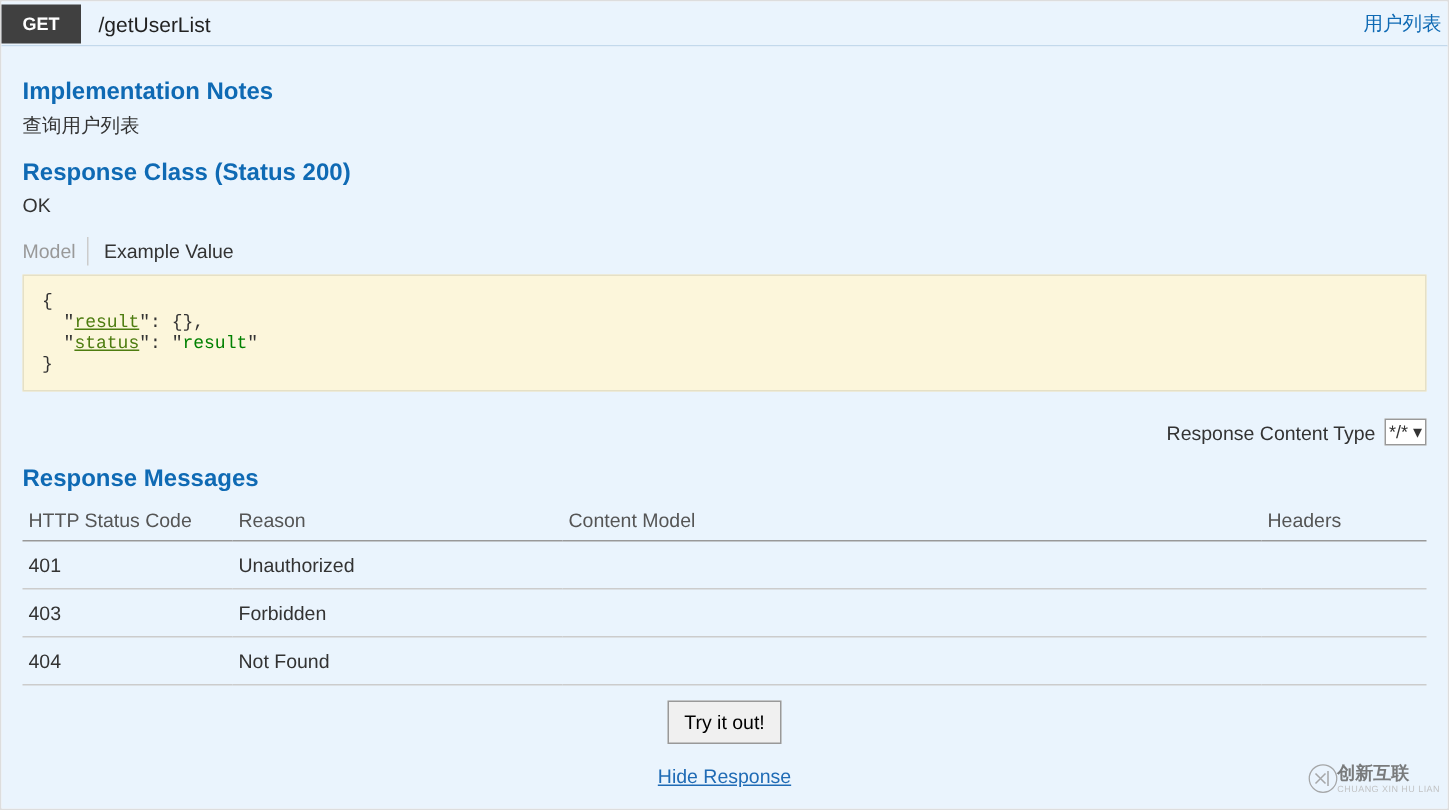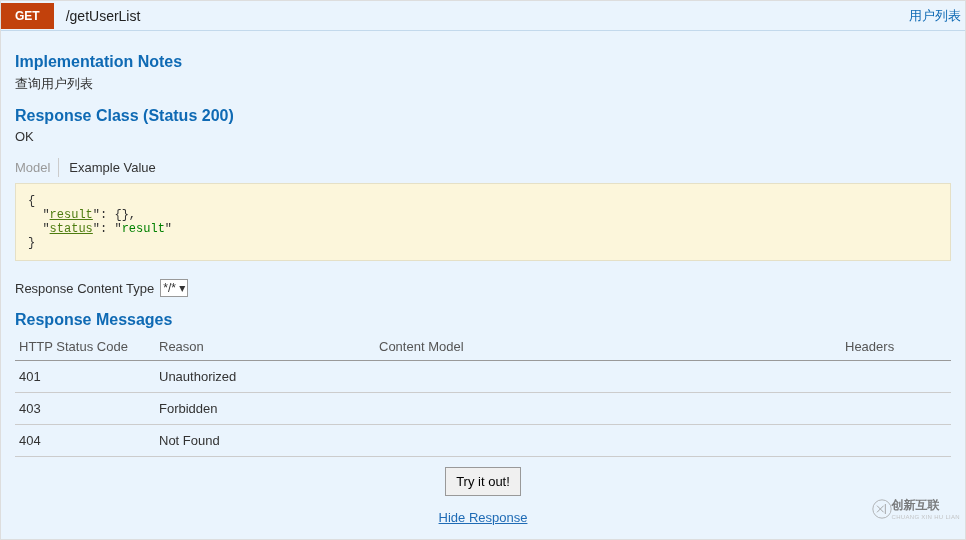--- a/index.html
+++ b/index.html
@@ -1,40 +1,40 @@
 <!DOCTYPE html>
 <html><head>
 <meta charset="utf-8">
 <style>
 * { box-sizing: border-box; margin: 0; padding: 0; }
 body { font-family: "Helvetica Neue", Arial, sans-serif; font-size: 14px; color: #333; background: #fff; width: 966px; }
 .container { border: 1px solid #ddd; }
 .op-header { display: flex; align-items: center; background: #eaf4fd; border-bottom: 1px solid #c3d9ec; padding: 0; height: 30px; }
-.method-badge { background: #c2410c; color: #fff; font-weight: bold; font-size: 12px; padding: 6px 14px; text-align: center; }
+.method-badge { background: #404040; color: #fff; font-weight: bold; font-size: 12px; padding: 6px 14px; text-align: center; }
 .path { flex: 1; padding-left: 12px; color: #222; font-size: 14px; }
 .summary { color: #0f6ab4; padding-right: 4px; font-size: 13px; }
 .content { padding: 12px 14px 14px 14px; background: #eaf4fd; }
 h4 { color: #0f6ab4; font-weight: bold; font-size: 16px; margin: 10px 0 4px 0; }
 .text-block { color: #333; font-size: 13px; margin-bottom: 14px; }
 .tabs { margin: 10px 0 6px 0; }
 .tab { display: inline-block; padding: 2px 8px 2px 0; font-size: 13px; cursor: pointer; }
 .tab.inactive { color: #999; border-right: 1px solid #ccc; margin-right: 6px; }
 .tab.active { color: #333; }
 .code-box { background: #fcf6db; border: 1px solid #e5e0c6; padding: 10px 12px; font-family: "Courier New", monospace; font-size: 12px; white-space: pre; color: #333; margin-bottom: 18px; }
 .code-box .key { color: #4d7c0f; text-decoration: underline; }
 .code-box .str { color: #008000; }
-.rct-row { display: flex; align-items: center; gap: 6px; margin-bottom: 14px; font-size: 13px; }
+.rct-row { display: flex; align-items: center; gap: 6px; margin-bottom: 14px; font-size: 13px; justify-content: flex-end; }
 .rct-select { font-size: 12px; padding: 1px 2px; border: 1px solid #999; background: #fff; }
 .resp-table { width: 100%; border-collapse: collapse; font-size: 13px; }
 .resp-table th { text-align: left; font-weight: normal; color: #555; padding: 6px 4px; border-bottom: 1px solid #999; }
 .resp-table td { padding: 8px 4px; border-bottom: 1px solid #ccc; vertical-align: top; }
 .footer-row { display: flex; align-items: center; gap: 14px; margin-top: 10px; flex-direction: column; }
 .try-btn { background: #f0f0f0; border: 1px solid #999; padding: 6px 10px; font-size: 13px; cursor: pointer; }
 .hide-link { color: #1f6bb5; text-decoration: underline; font-size: 13px; cursor: pointer; }
-.watermark { position: fixed; right: 6px; bottom: 20px; display: flex; align-items: center; gap: 0; font-size: 12px; color: #999; opacity: 0.85; }
+.watermark { position: fixed; right: 6px; bottom: 10px; display: flex; align-items: center; gap: 0; font-size: 12px; color: #999; opacity: 0.85; }
 .watermark .wm-icon { width: 20px; height: 20px; }
 </style>
 </head>
 <body>
 
 <div class="container">
   <div class="op-header">
     <span class="method-badge">GET</span>
     <span class="path">/getUserList</span>
     <span class="summary">用户列表</span>

